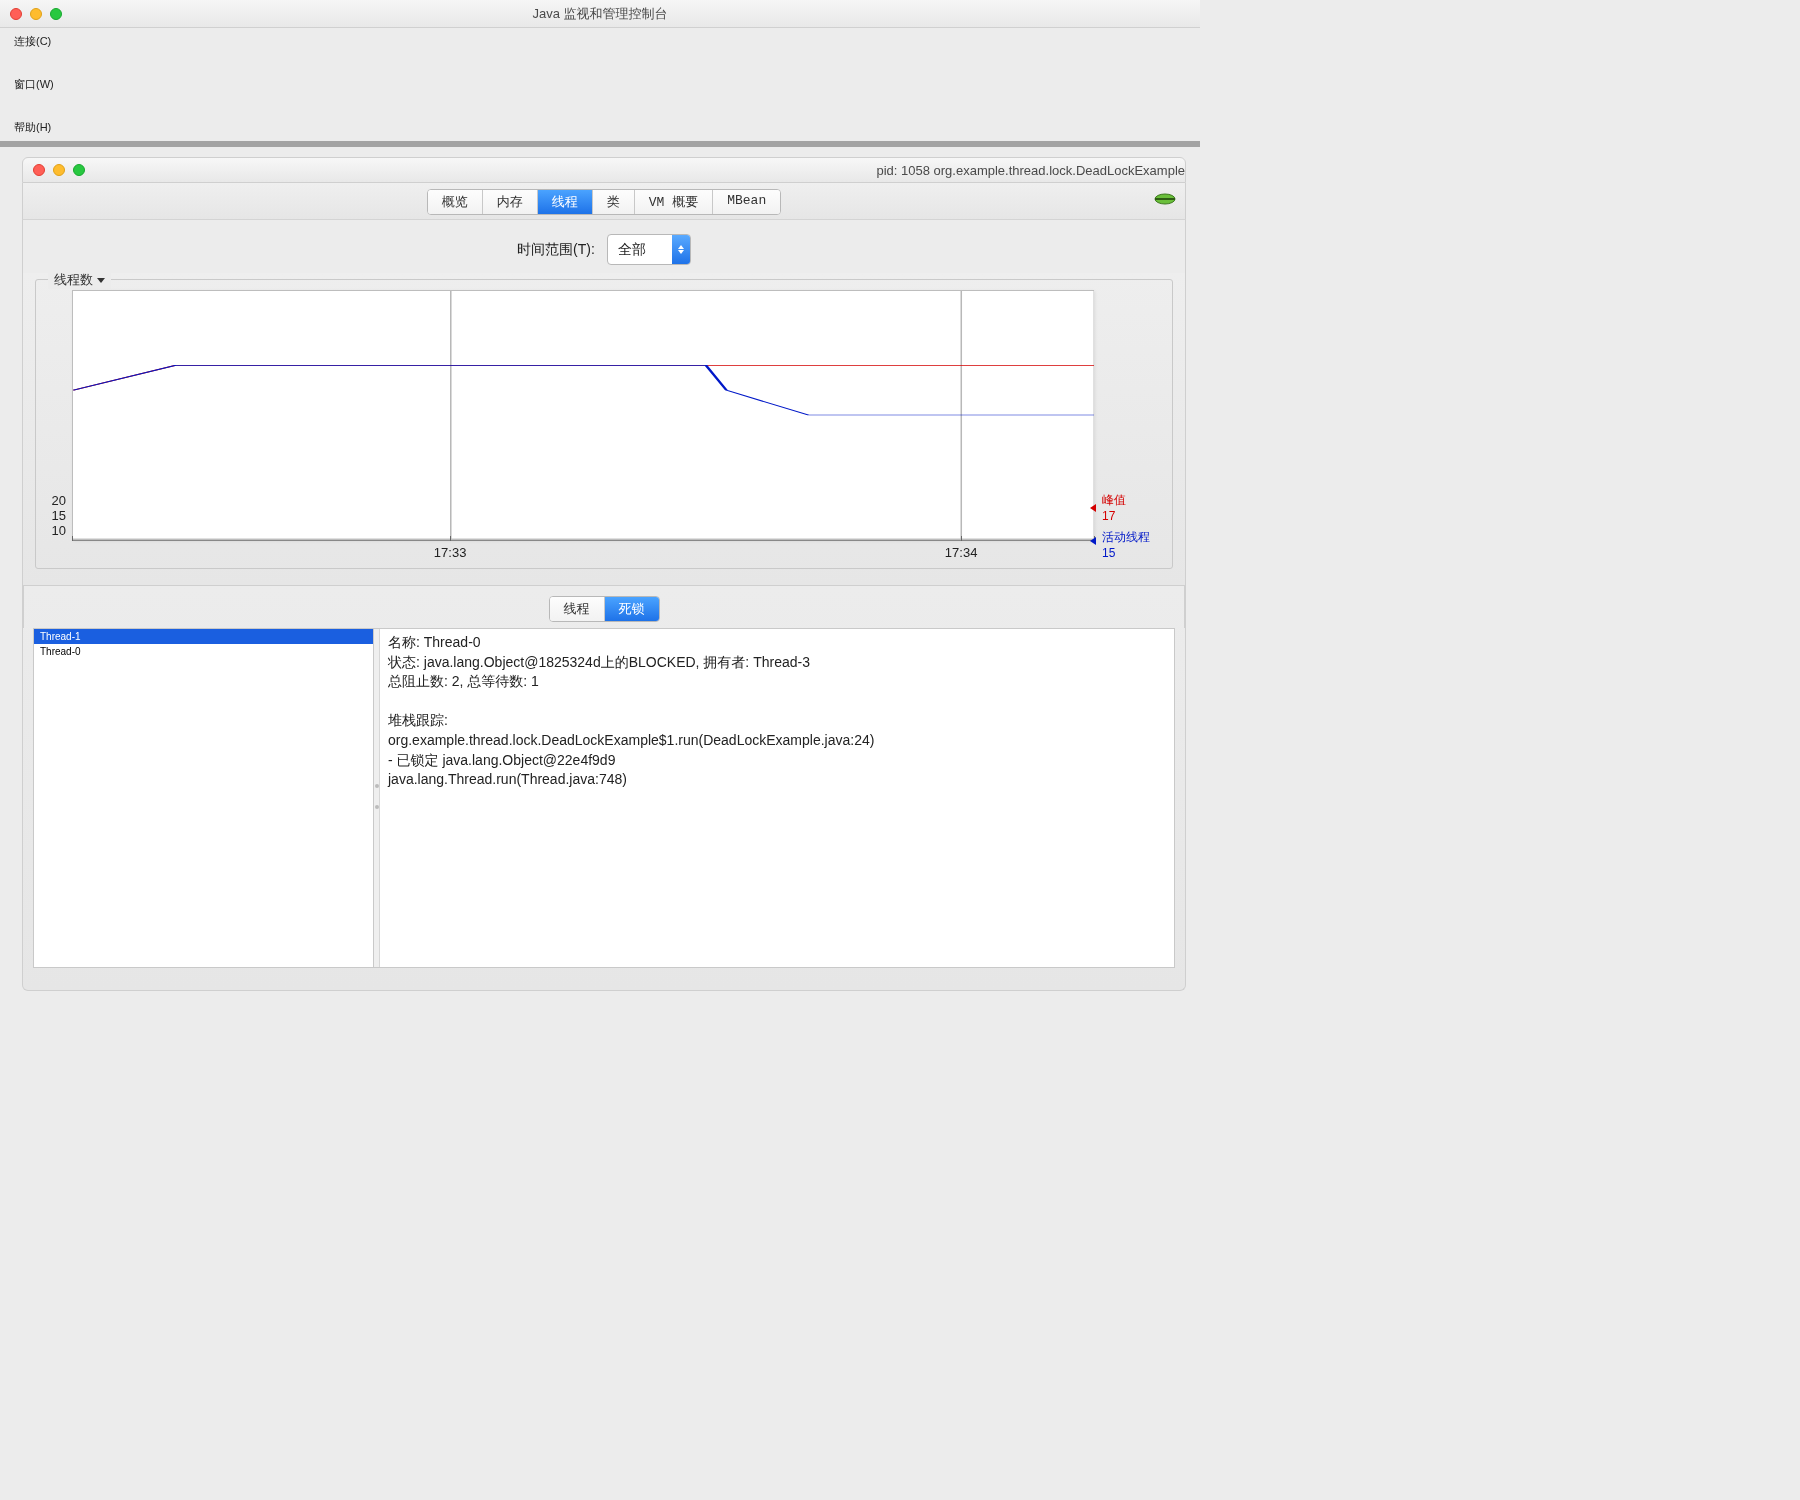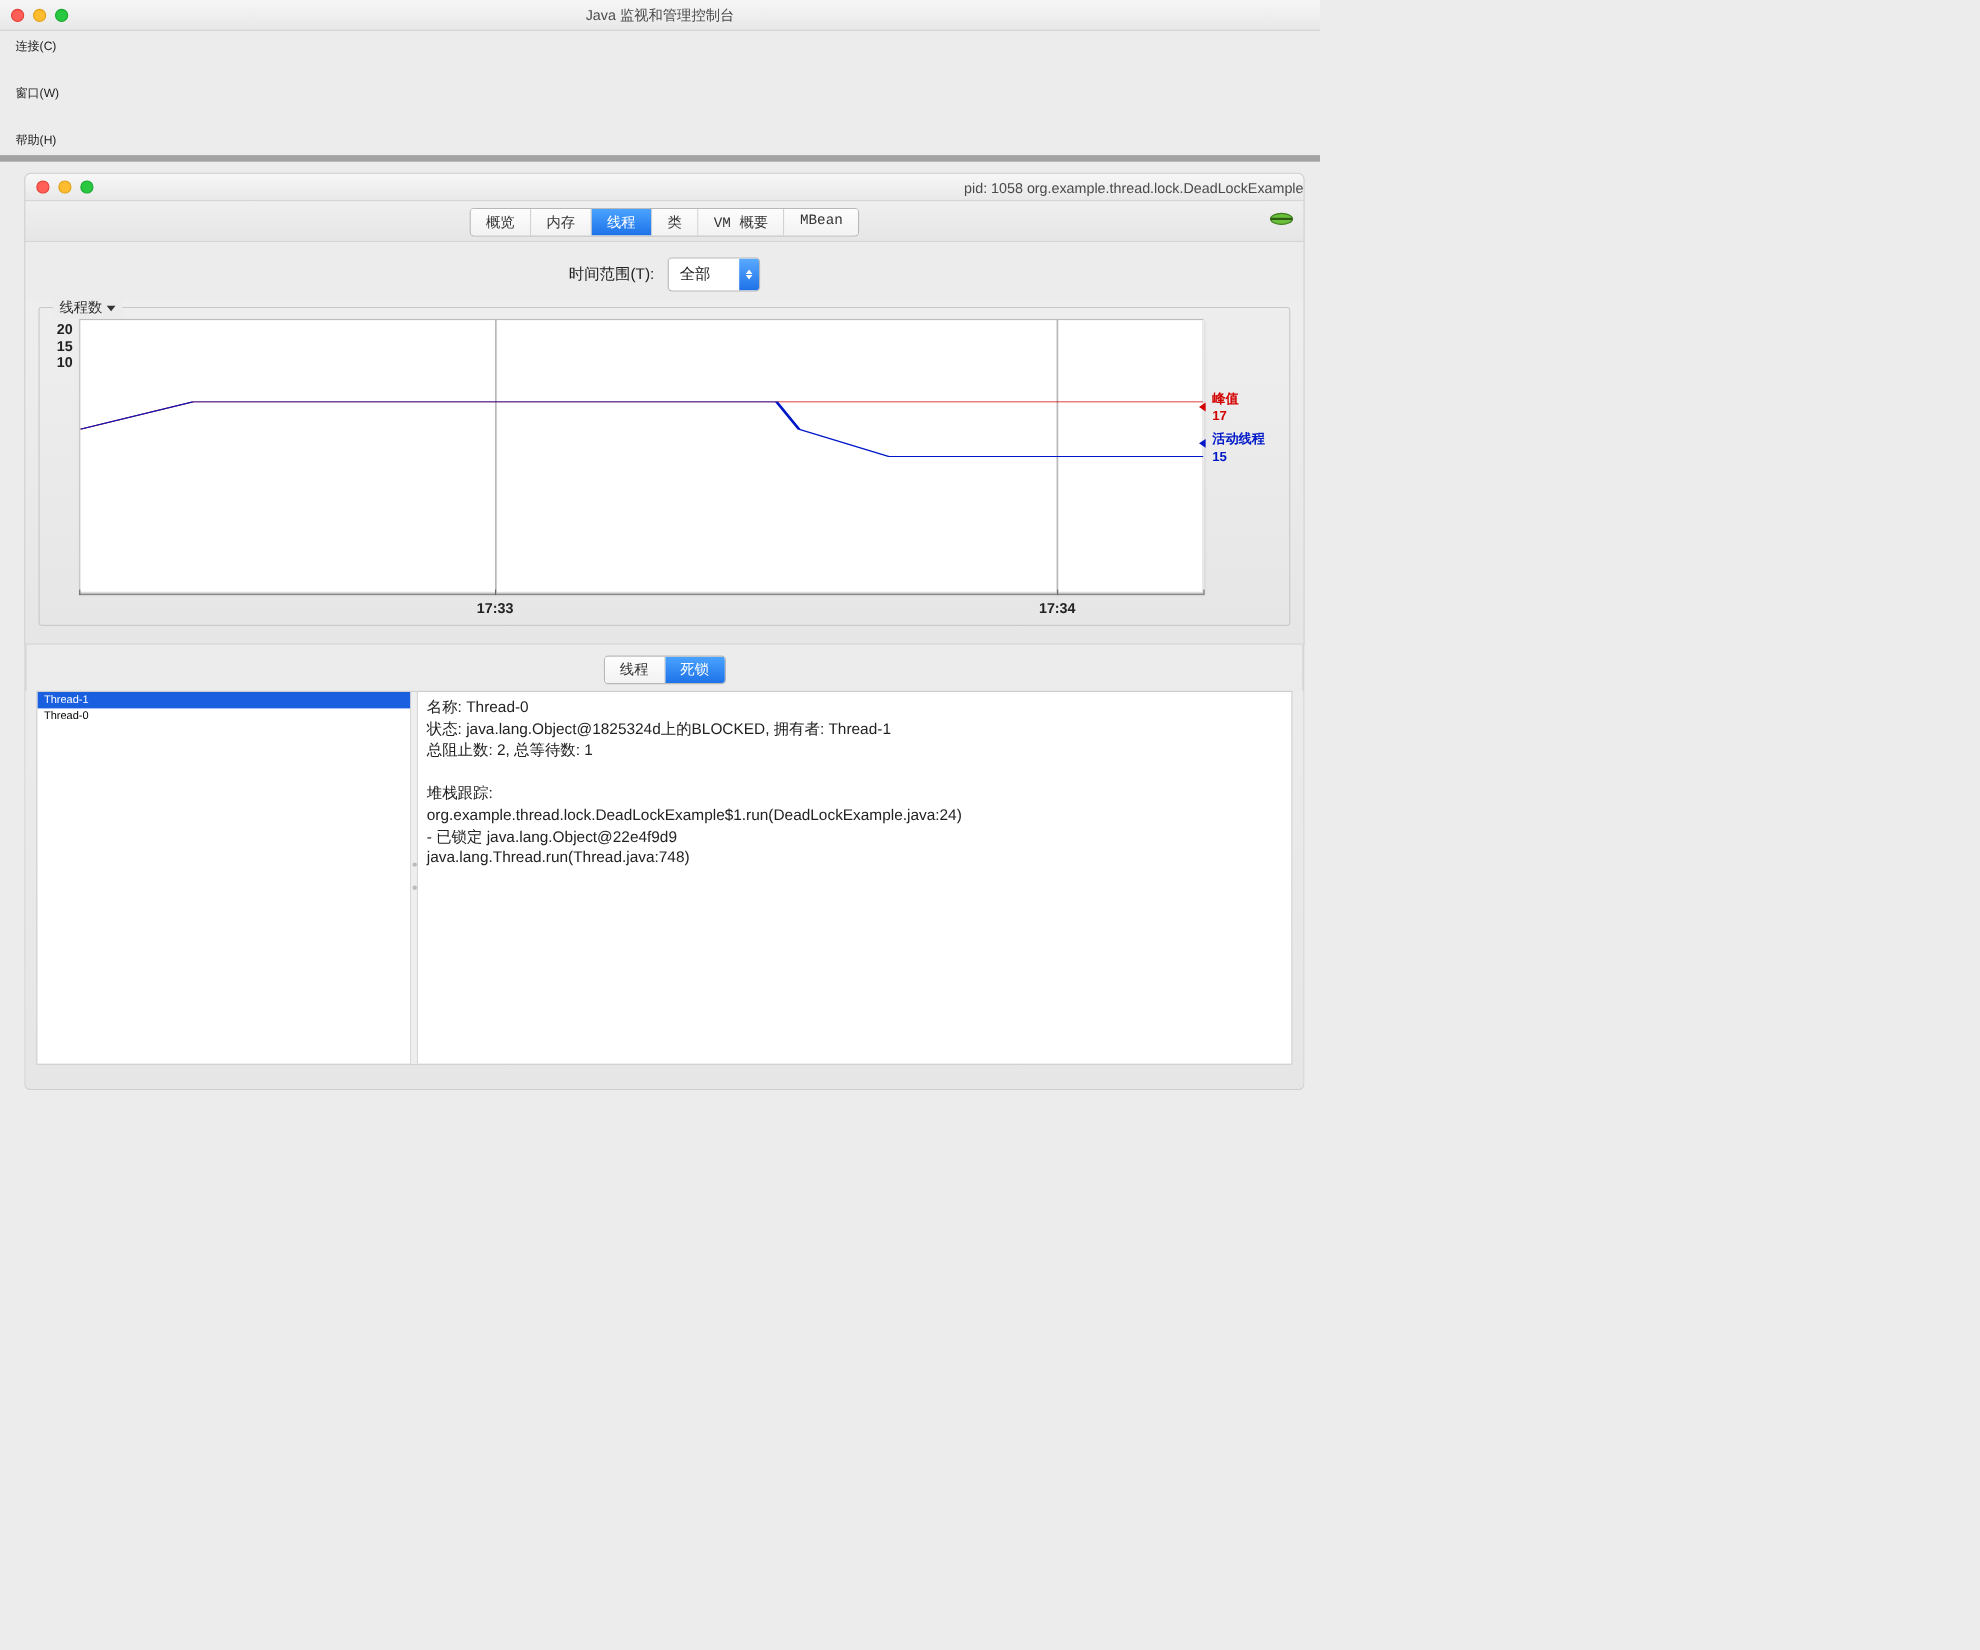--- a/index.html
+++ b/index.html
@@ -117,21 +117,21 @@
   background: #ececec; padding: 0 6px;
   font-size: 13px; color: #333;
   display: flex; align-items: center; gap: 4px;
 }
 .chart-legend-title .drop {
   width: 0; height: 0;
   border-left: 4px solid transparent; border-right: 4px solid transparent;
   border-top: 5px solid #333;
 }
 .chart-area {
-  display: flex; align-items: flex-start; font-weight: bold;
+  display: flex; align-items: flex-end;
 }
 .y-axis {
   width: 28px; color: #222; font-size: 13px;
   display: flex; flex-direction: column; justify-content: space-between;
   padding: 2px 6px 22px 0; text-align: right;
 }
 .plot-wrap { flex: 1; position: relative; }
 .plot {
   height: 250px; background: #fff;
   border: 1px solid #bdbdbd; border-right: none;
@@ -301,21 +301,21 @@
           <div class="tab selected">死锁</div>
         </div>
       </div>
       <div class="deadlock-panel">
         <div class="thread-list">
           <div class="item selected">Thread-1</div>
           <div class="item">Thread-0</div>
         </div>
         <div class="splitter"></div>
         <div class="detail"><span>名称: Thread-0</span>
-<span>状态: java.lang.Object@1825324d上的BLOCKED, 拥有者: Thread-1</span>
+<span>状态: java.lang.Object@1825324d上的BLOCKED, 拥有者: Thread-3</span>
 <span>总阻止数: 2, 总等待数: 1</span>
 
 <span>堆栈跟踪:</span>
 <span>org.example.thread.lock.DeadLockExample$1.run(DeadLockExample.java:24)</span>
 <span>   - 已锁定 java.lang.Object@22e4f9d9</span>
 <span>java.lang.Thread.run(Thread.java:748)</span></div>
       </div>
     </div>
 
   </div>

